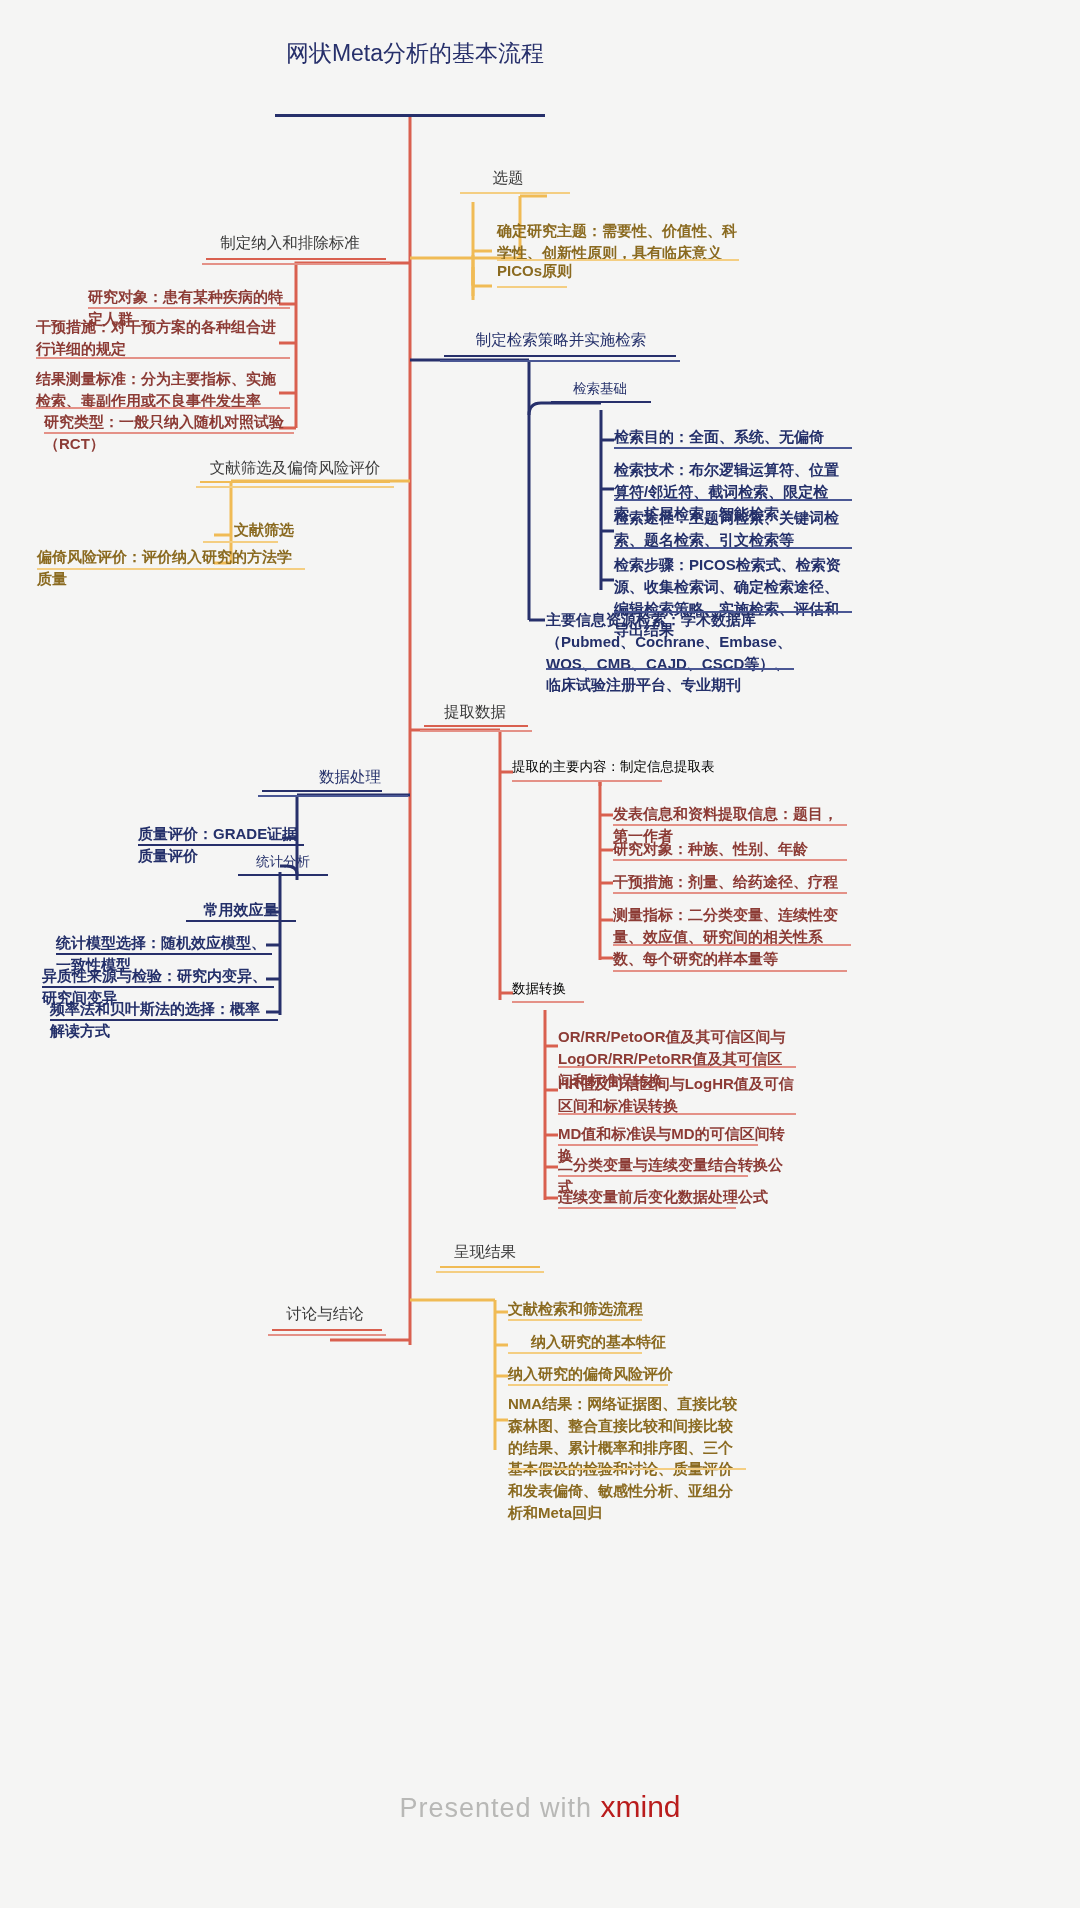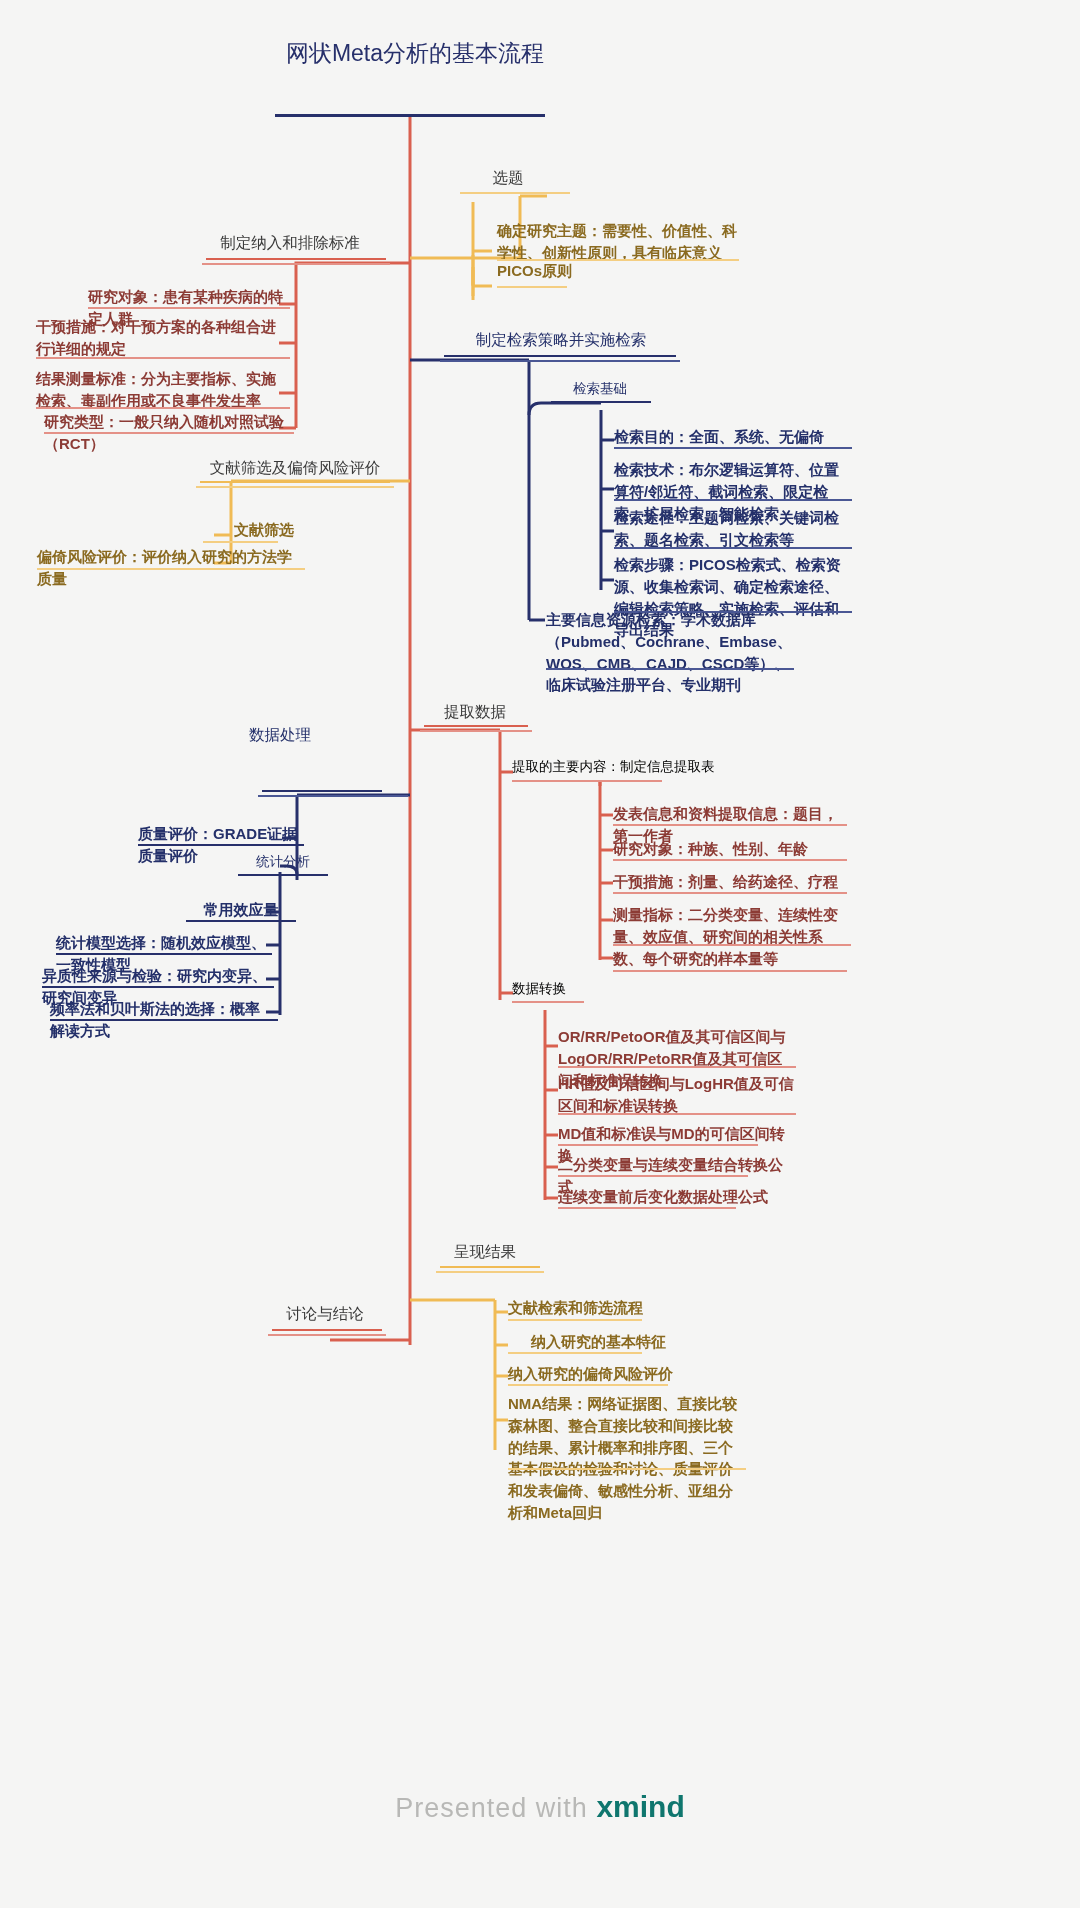--- a/index.html
+++ b/index.html
@@ -57,21 +57,21 @@
   .uline.redl{border-bottom:2px solid #e49187;}
   .uline.orange{border-bottom:2px solid #f0bb55;}
   .uline.orangel{border-bottom:2px solid #f4ce82;}
   .uline.blue{border-bottom:2px solid #27306b;}
   .uline.bluel{border-bottom:2px solid #4a5794;}
 
   .footer{
     position:absolute;left:0;top:1790px;width:1080px;text-align:center;
     color:#b8b8b6;font-size:27px;letter-spacing:1px;font-weight:400;
   }
-  .footer .brand{font-weight:700;color:#0f766e;font-size:30px;letter-spacing:0;}
+  .footer .brand{font-weight:400;color:#b91c1c;font-size:30px;letter-spacing:0;}
 </style>
 </head>
 <body>
 
 <div class="canvas">
 
   <svg class="lines" viewBox="0 0 1080 1908">
 
     <path d="M410,117 L410,1345" stroke="#d9604f" stroke-width="3" fill="none"></path>
 
@@ -315,21 +315,21 @@
   <div class="node leaf red" style="left:554px;top:1153px;width:245px;">
     <span class="txt">二分类变量与连续变量结合转换公式</span>
   </div>
   <div class="uline redl" style="left:558px;top:1175px;width:190px;"></div>
 
   <div class="node leaf red" style="left:554px;top:1185px;width:245px;">
     <span class="txt">连续变量前后变化数据处理公式</span>
   </div>
   <div class="uline redl" style="left:558px;top:1207px;width:178px;"></div>
 
-  <div class="node lvl1 blue" style="left:245px;top:723px;width:140px;text-align:left;">
+  <div class="node lvl1 blue" style="left:245px;top:765px;width:140px;text-align:right;">
     <span class="txt">数据处理</span>
   </div>
   <div class="uline blue" style="left:262px;top:790px;width:120px;"></div>
   <div class="uline bluel" style="left:258px;top:795px;width:150px;"></div>
 
   <div class="node leaf blue" style="left:134px;top:822px;width:172px;">
     <span class="txt">质量评价：GRADE证据质量评价</span>
   </div>
   <div class="uline blue" style="left:138px;top:844px;width:166px;"></div>
 
@@ -357,21 +357,21 @@
     <span class="txt">频率法和贝叶斯法的选择：概率解读方式</span>
   </div>
   <div class="uline blue" style="left:50px;top:1019px;width:228px;"></div>
 
   <div class="node lvl1 orange" style="left:420px;top:1240px;width:130px;text-align:center;">
     <span class="txt">呈现结果</span>
   </div>
   <div class="uline orange" style="left:440px;top:1266px;width:100px;"></div>
   <div class="uline orangel" style="left:436px;top:1271px;width:108px;"></div>
 
-  <div class="node leaf orange" style="left:504px;top:1297px;width:230px;font-family:Liberation Serif, serif;">
+  <div class="node leaf orange" style="left:504px;top:1297px;width:230px;">
     <span class="txt">文献检索和筛选流程</span>
   </div>
   <div class="uline orangel" style="left:508px;top:1319px;width:134px;"></div>
 
   <div class="node leaf orange" style="left:527px;top:1330px;width:230px;">
     <span class="txt">纳入研究的基本特征</span>
   </div>
   <div class="uline orangel" style="left:508px;top:1352px;width:134px;"></div>
 
   <div class="node leaf orange" style="left:504px;top:1362px;width:230px;">

